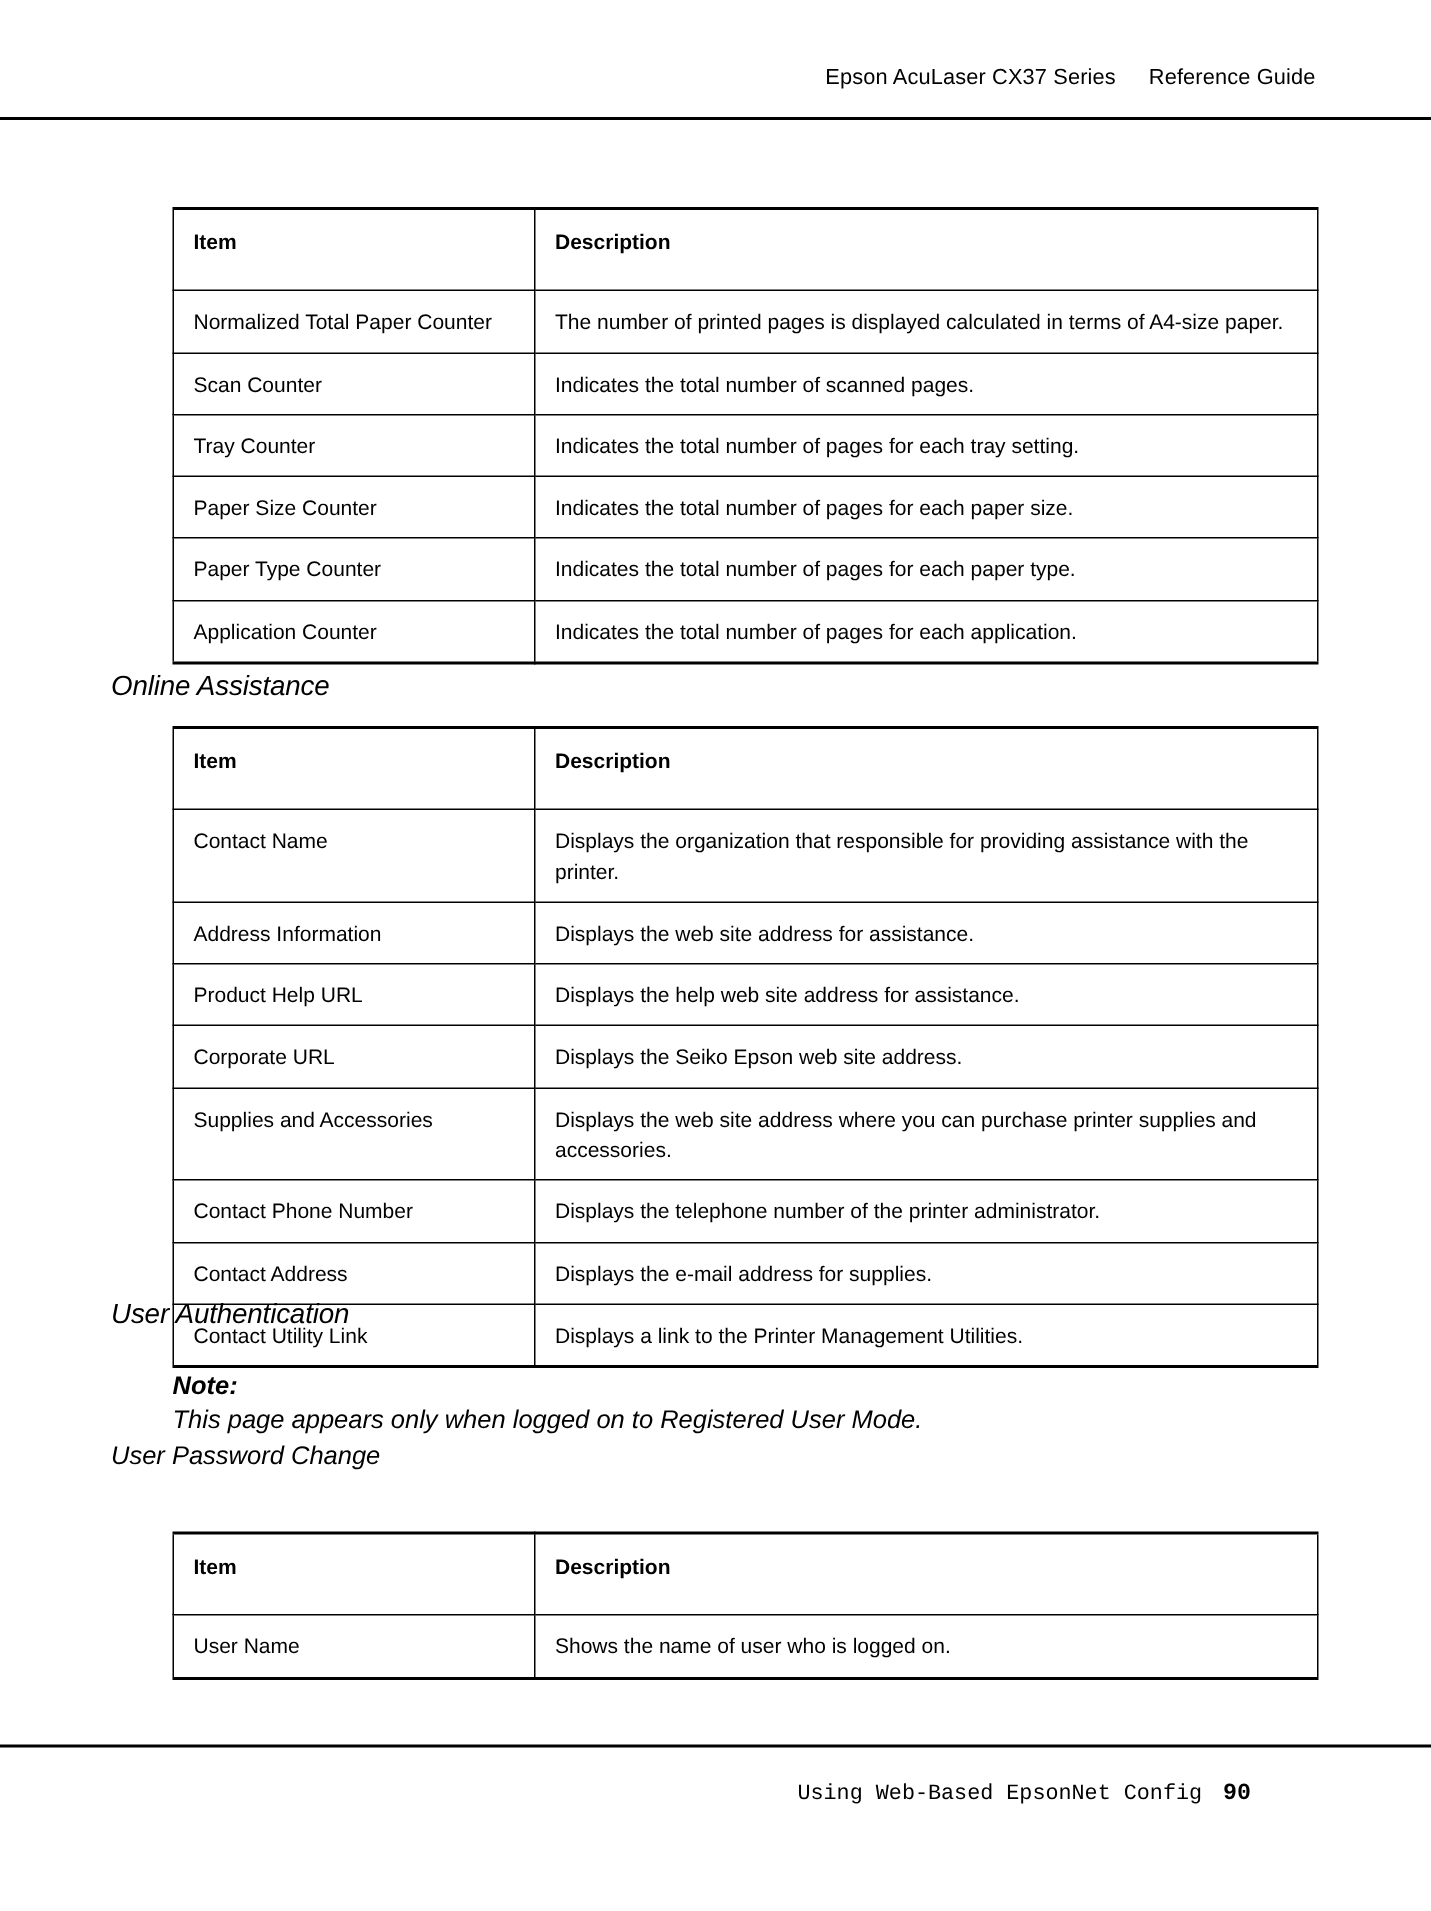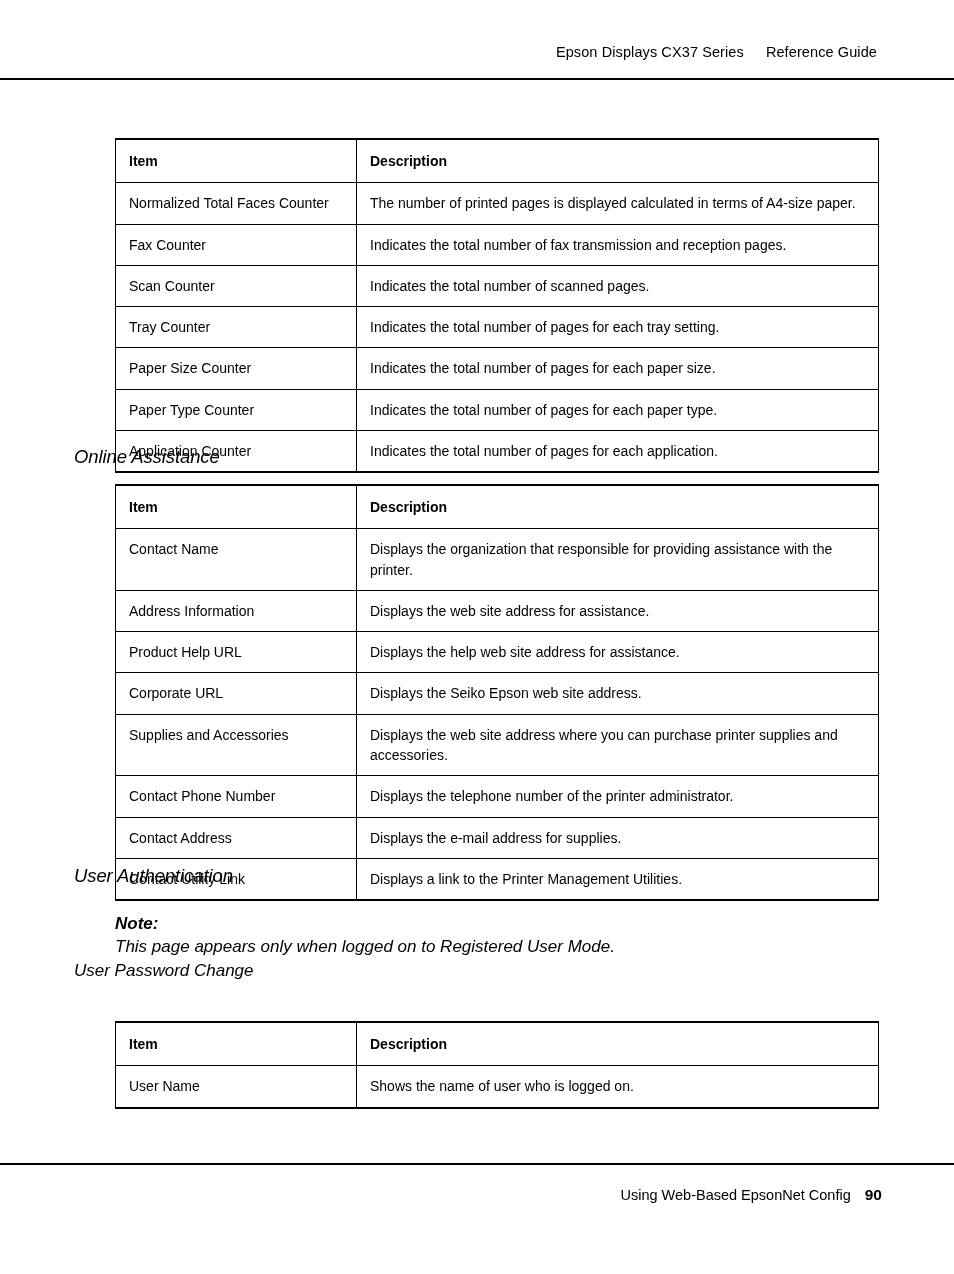--- a/index.html
+++ b/index.html
@@ -61,23 +61,24 @@
     width: 954px;
     height: 2px;
     background: #000000;
   }
   .page-footer {
     position: absolute;
     top: 1186px;
     left: 0;
     width: 954px;
     text-align: right;
-    padding-right: 72px;
+    padding-right: 120px;
     font-size: 14.5px;
     white-space: nowrap;
+    font-family: Liberation Mono, monospace;
   }
   .page-footer .foot-chapter { }
   .page-footer .foot-gap {
     display: inline-block;
     width: 14px;
   }
   .page-footer .foot-page {
     font-weight: bold;
     font-size: 15.5px;
   }
@@ -141,21 +142,21 @@
     border: 1px solid #000;
     text-align: left;
     vertical-align: top;
     font-size: 14px;
     line-height: 1.45;
     padding: 10px 12px 10px 13px;
   }
   table.spec-table thead th {
     font-weight: bold;
     padding-top: 11px;
-    padding-bottom: 11px;
+    padding-bottom: 22px;
   }
   table.spec-table tbody td {
     font-weight: normal;
   }
 
   
   .block { position: absolute; }
   #table-counter-wrap { top: 138px; left: 115px; }
   #heading-online-assistance { top: 447px; left: 74px; }
   #table-online-assistance-wrap { top: 484px; left: 115px; }
@@ -163,46 +164,42 @@
   #note-user-authentication { top: 912px; left: 115px; }
   #heading-user-password-change { top: 962px; left: 74px; }
   #table-user-password-wrap { top: 1021px; left: 115px; }
 </style>
 </head>
 <body>
 
 <div class="page">
 
   <div class="page-header">
-    <span class="hdr-title">Epson Displays CX37 Series</span><span class="hdr-sep"></span><span class="hdr-guide">Reference Guide</span>
+    <span class="hdr-title">Epson AcuLaser CX37 Series</span><span class="hdr-sep"></span><span class="hdr-guide">Reference Guide</span>
   </div>
   <div class="header-rule"></div>
 
   <div class="content">
 
     <div class="block" id="table-counter-wrap">
       <table class="spec-table" id="table-counter">
         <colgroup>
             <col class="col-item">
             <col class="col-desc">
           </colgroup>
         <thead>
           <tr>
             <th>Item</th>
             <th>Description</th>
           </tr>
         </thead>
         <tbody>
           <tr>
-            <td>Normalized Total Faces Counter</td>
+            <td>Normalized Total Paper Counter</td>
             <td>The number of printed pages is displayed calculated in terms of A4-size paper.</td>
-          </tr>
-          <tr>
-            <td>Fax Counter</td>
-            <td>Indicates the total number of fax transmission and reception pages.</td>
           </tr>
           <tr>
             <td>Scan Counter</td>
             <td>Indicates the total number of scanned pages.</td>
           </tr>
           <tr>
             <td>Tray Counter</td>
             <td>Indicates the total number of pages for each tray setting.</td>
           </tr>
           <tr>

